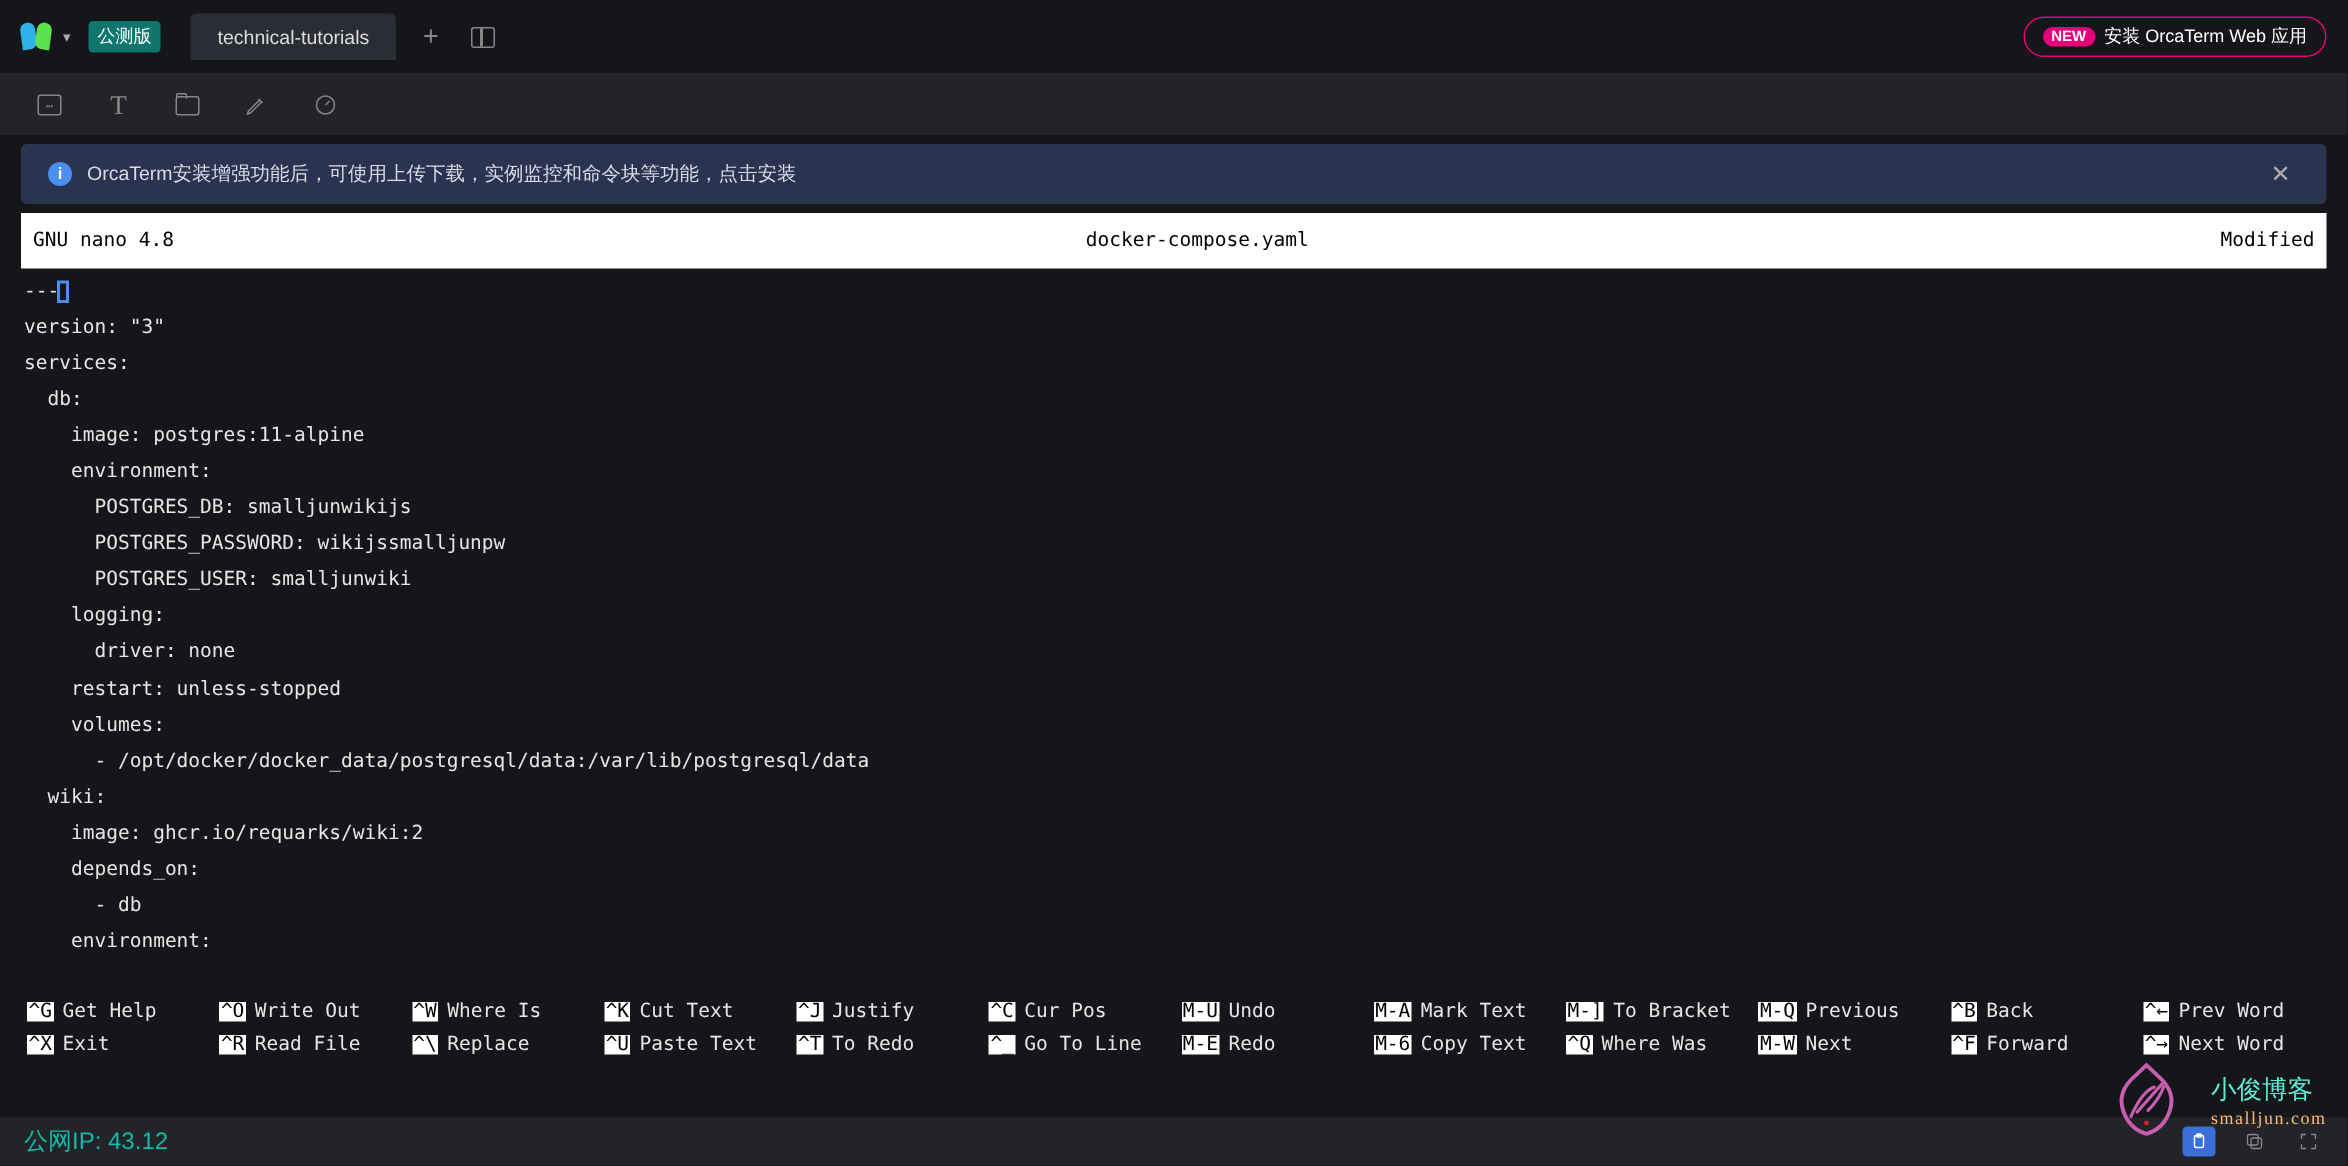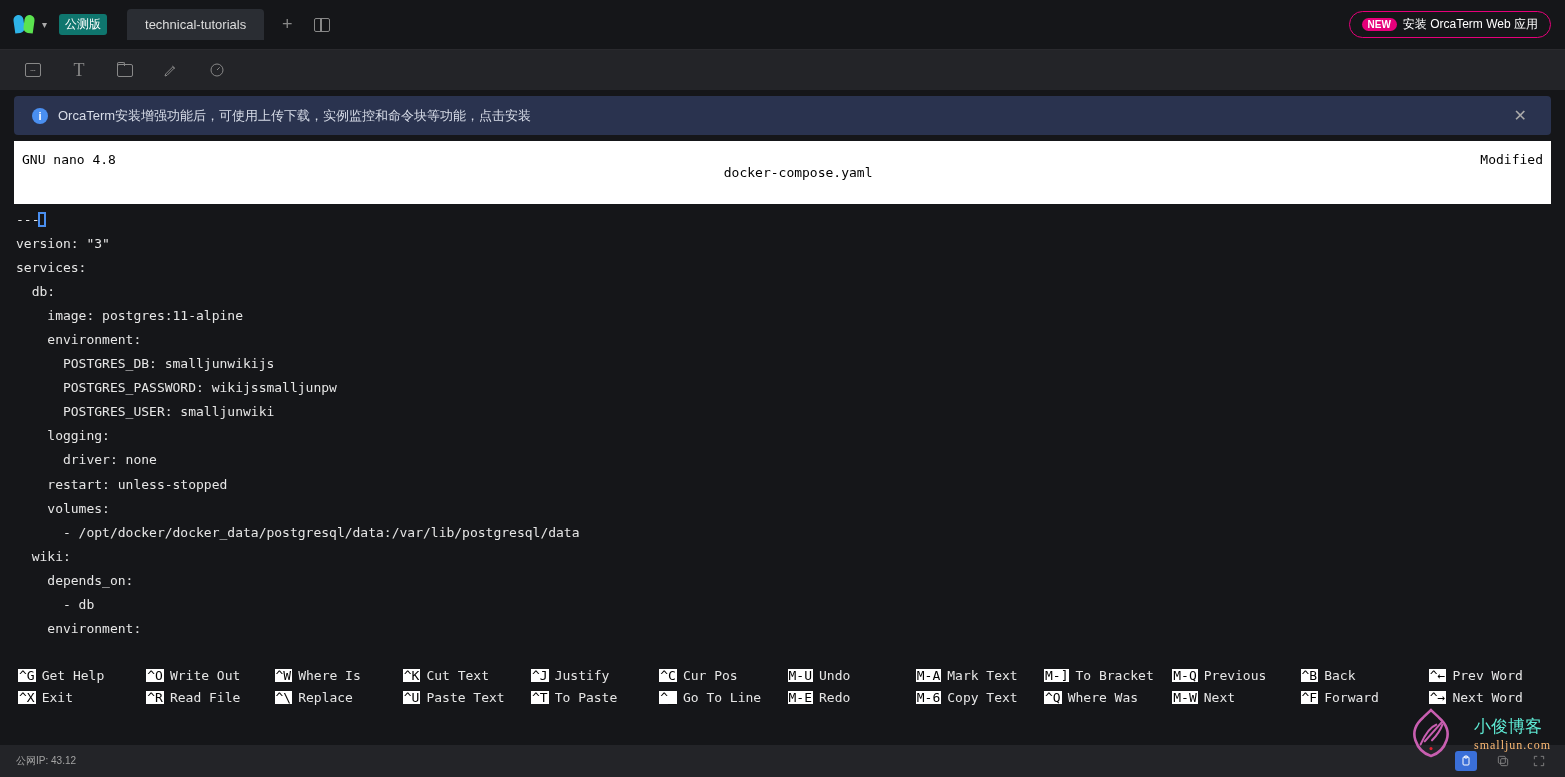--- a/index.html
+++ b/index.html
@@ -185,21 +185,21 @@
   font-size: 13px;
   line-height: 1.0;
 }
 .nano-header {
   background: #ffffff;
   color: #000;
   display: flex;
   padding: 12px 8px;
   font-family: "Menlo","Consolas",monospace;
 }
-.nano-header .title { margin: 13px auto; text-align: center; }
+.nano-header .title { margin: 0 auto; text-align: center; }
 .editor {
   padding: 4px 2px 10px;
 }
 .ed-line { white-space: pre; color: #e6e6e6; font-family: "Menlo","Consolas",monospace; line-height: 1.85; }
 .cursor-block {
   display: inline-block;
   width: 8px;
   height: 15px;
   border: 2px solid #4a8ff0;
   vertical-align: text-bottom;
@@ -218,22 +218,22 @@
 .help-key { background: #fff; color: #000; padding: 0 1px; font-weight: 400; }
 .help-label { color: #e6e6e6; padding-left: 6px; }
 .statusbar {
   position: absolute;
   bottom: 0; left: 0; right: 0;
   height: 30px;
   background: #232428;
   display: flex;
   align-items: center;
   padding: 16px 16px;
-  font-size: 10px;
-  color: #a3a3a3;
+  font-size: 16px;
+  color: #14b8a6;
 }
 .statusbar-spacer { flex: 1; }
 .status-icon {
   width: 20px; height: 20px;
   display: flex;
   align-items: center;
   justify-content: center;
   margin-left: 16px;
   color: #888;
   cursor: pointer;
@@ -318,20 +318,21 @@
       <div class="ed-line">    environment:</div>
       <div class="ed-line">      POSTGRES_DB: smalljunwikijs</div>
       <div class="ed-line">      POSTGRES_PASSWORD: wikijssmalljunpw</div>
       <div class="ed-line">      POSTGRES_USER: smalljunwiki</div>
       <div class="ed-line">    logging:</div>
       <div class="ed-line">      driver: none</div>
       <div class="ed-line">    restart: unless-stopped</div>
       <div class="ed-line">    volumes:</div>
       <div class="ed-line">      - /opt/docker/docker_data/postgresql/data:/var/lib/postgresql/data</div>
       <div class="ed-line">  wiki:</div>
+      <div class="ed-line">    image: ghcr.io/requarks/wiki:2</div>
       <div class="ed-line">    depends_on:</div>
       <div class="ed-line">      - db</div>
       <div class="ed-line">    environment:</div>
     </div>
   <div style="height:14px"></div>
   <div class="help-grid" id="help-grid">
       <div class="help-item">
         <span class="help-key">^G</span>
         <span class="help-label">Get Help</span>
       </div>
@@ -390,21 +391,21 @@
       <div class="help-item">
         <span class="help-key">^\</span>
         <span class="help-label">Replace</span>
       </div>
       <div class="help-item">
         <span class="help-key">^U</span>
         <span class="help-label">Paste Text</span>
       </div>
       <div class="help-item">
         <span class="help-key">^T</span>
-        <span class="help-label">To Paste</span>
+        <span class="help-label">To Redo</span>
       </div>
       <div class="help-item">
         <span class="help-key">^_</span>
         <span class="help-label">Go To Line</span>
       </div>
       <div class="help-item">
         <span class="help-key">M-E</span>
         <span class="help-label">Redo</span>
       </div>
       <div class="help-item">

